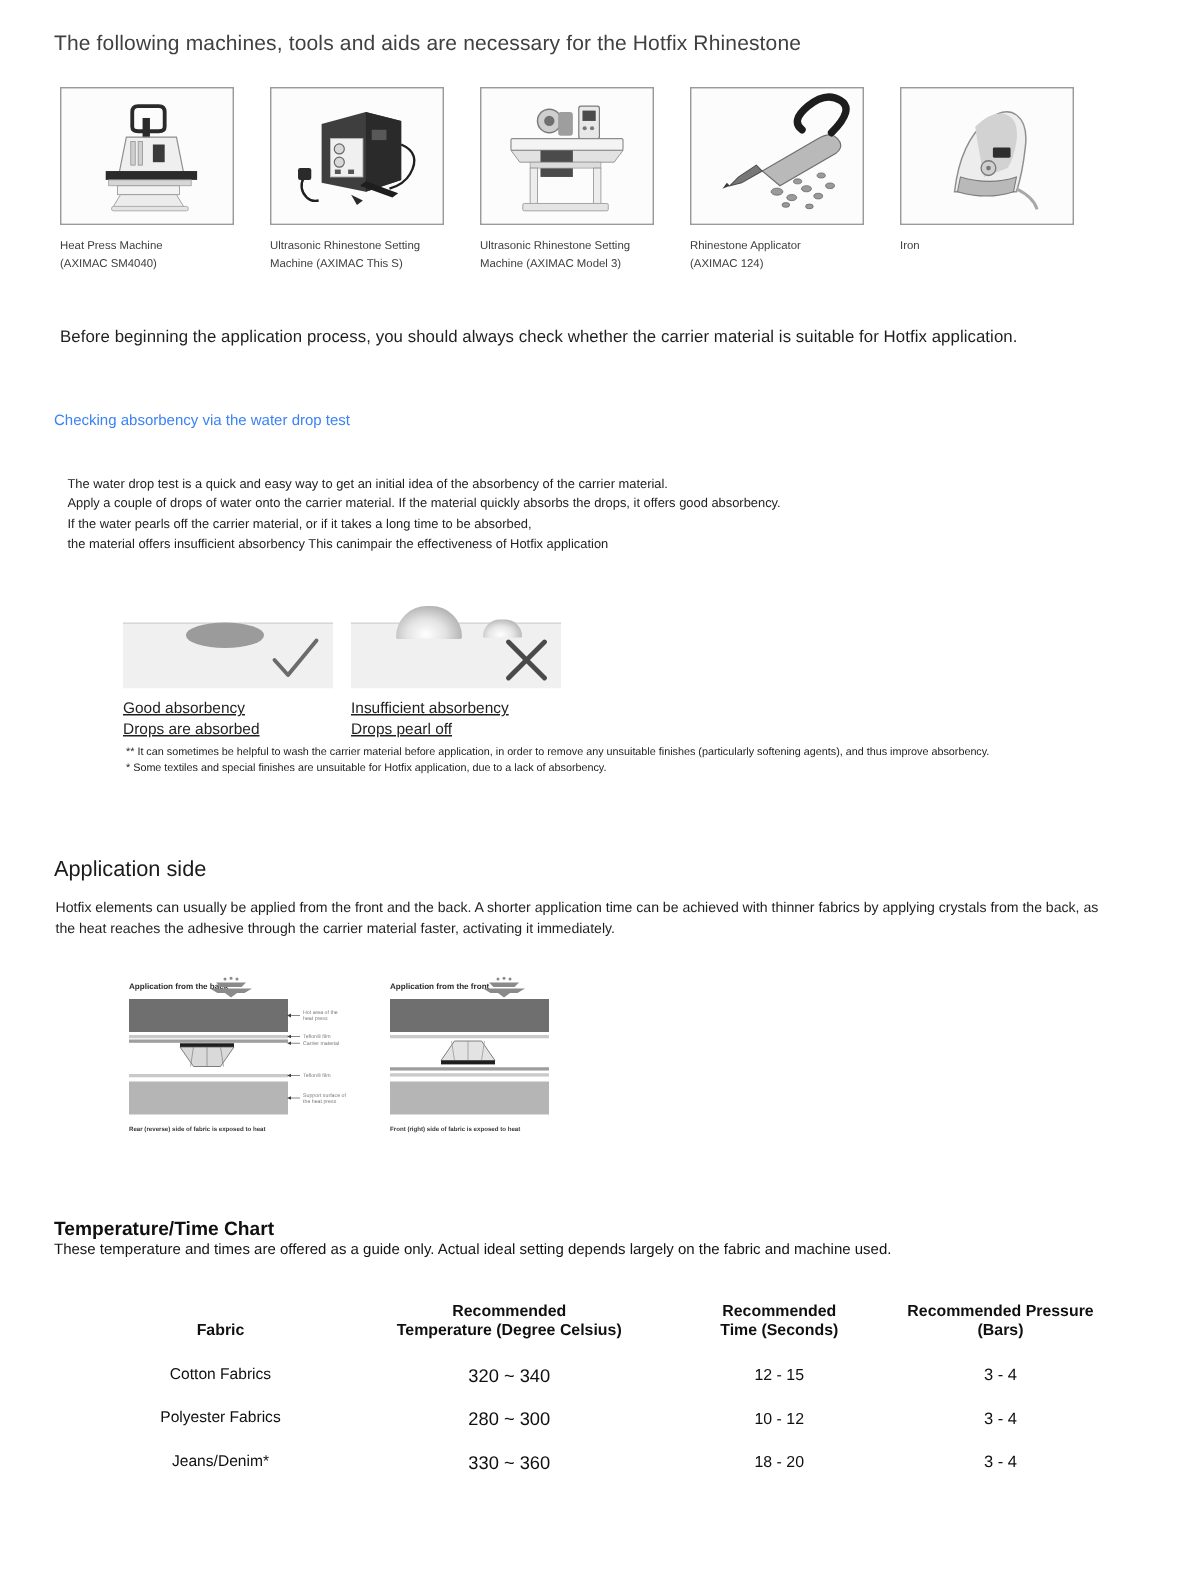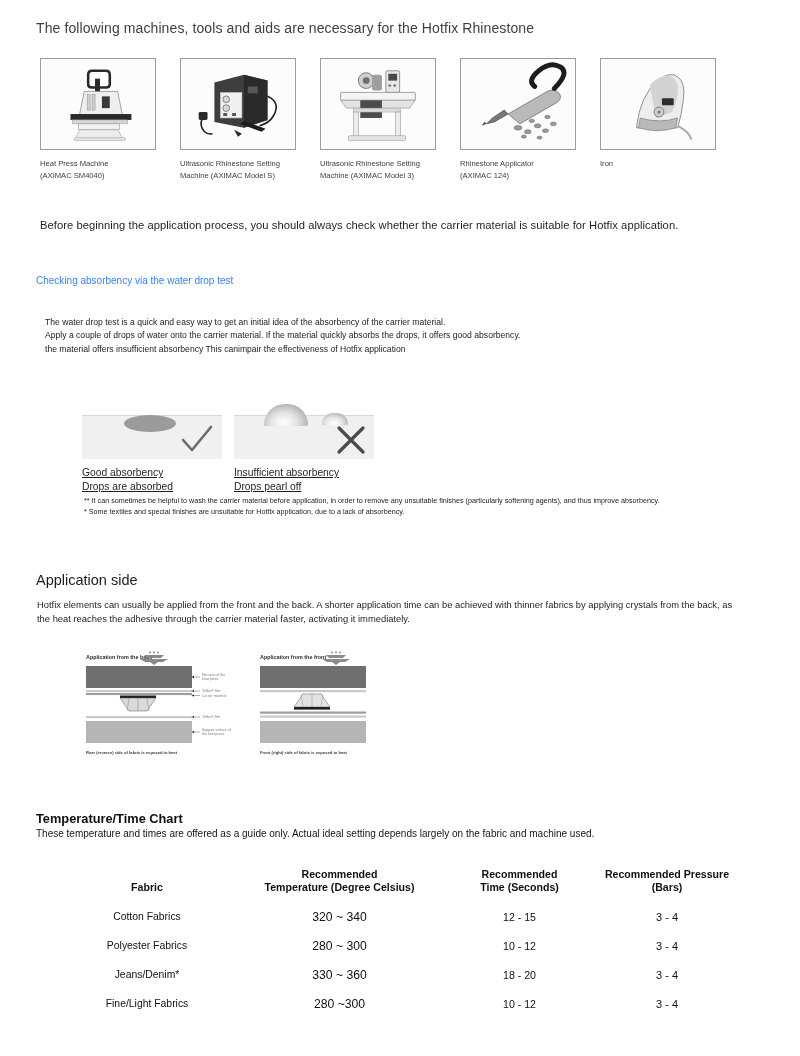--- a/index.html
+++ b/index.html
@@ -251,21 +251,21 @@
           <rect x="68" y="28" width="10" height="7" fill="#585858"></rect>
           <path d="M88 38 q14 6 6 20 q-4 7 -14 10" fill="none" stroke="#1f1f1f" stroke-width="1.6"></path>
           <path d="M60 66 l22 8 l4 -3 l-22 -8z" fill="#1e1e1e"></path>
           <path d="M54 72 l8 4 l-4 3z" fill="#2a2a2a"></path>
           <path d="M22 60 q-4 8 2 14 q3 3 8 2" fill="none" stroke="#1f1f1f" stroke-width="1.6"></path>
           <rect x="18" y="54" width="9" height="8" rx="1.5" fill="#2a2a2a"></rect>
         </svg>
       </div>
       <div class="product-caption">
         <div>Ultrasonic Rhinestone Setting</div>
-        <div>Machine (AXIMAC Model S)</div>
+        <div>Machine (AXIMAC This S)</div>
       </div>
     </div>
 
     <div class="product-cell">
       <div class="product-frame">
         <svg class="art" viewBox="0 0 116 92" xmlns="http://www.w3.org/2000/svg">
           <rect width="116" height="92" fill="#fcfcfc"></rect>
           <circle cx="46" cy="22" r="8" fill="#cfcfcf" stroke="#7a7a7a" stroke-width="1"></circle>
           <circle cx="46" cy="22" r="3.5" fill="#6f6f6f"></circle>
           <rect x="52" y="16" width="10" height="16" rx="2" fill="#9e9e9e"></rect>
@@ -336,20 +336,21 @@
 
   </div>
 
   <div class="intro-para">Before beginning the application process, you should always check whether the carrier material is suitable for Hotfix application.</div>
 
   <div class="sec-absorb-title">Checking absorbency via the water drop test</div>
 
   <div class="absorb-lines">
     <div>The water drop test is a quick and easy way to get an initial idea of the absorbency of the carrier material.</div>
     <div>Apply a couple of drops of water onto the carrier material. If the material quickly absorbs the drops, it offers good absorbency.</div>
+    <div>If the water pearls off the carrier material, or if it takes a long time to be absorbed,</div>
     <div>the material offers insufficient absorbency  This canimpair the effectiveness of Hotfix application</div>
   </div>
 
   <div class="absorb-figs">
 
     <div class="absorb-fig">
       <div class="absorb-box">
         <div class="surface"></div>
         <div class="drop-flat"></div>
         <svg class="mark" width="34" height="30" viewBox="0 0 34 30" xmlns="http://www.w3.org/2000/svg">
@@ -514,22 +515,16 @@
         <td class="c-temp">280 ~ 300</td>
         <td class="c-time">10 - 12</td>
         <td class="c-press">3 - 4</td>
       </tr>
       <tr>
         <td class="c-fabric">Jeans/Denim*</td>
         <td class="c-temp">330 ~ 360</td>
         <td class="c-time">18 - 20</td>
         <td class="c-press">3 - 4</td>
       </tr>
-      <tr>
-        <td class="c-fabric">Fine/Light Fabrics</td>
-        <td class="c-temp">280 ~300</td>
-        <td class="c-time">10 - 12</td>
-        <td class="c-press">3 - 4</td>
-      </tr>
     </tbody>
   </table>
 
 </div>
 
 </body></html>

